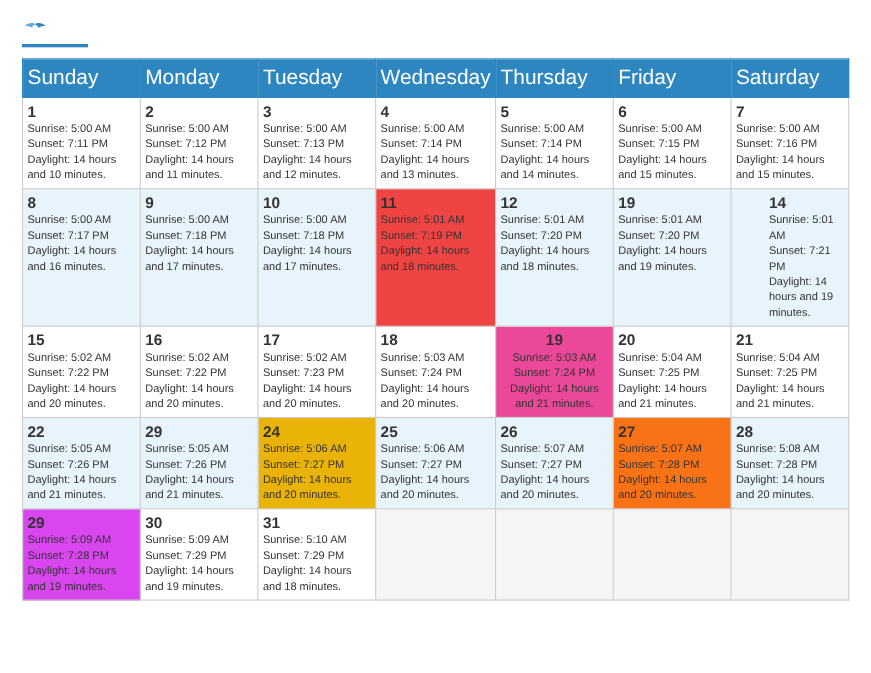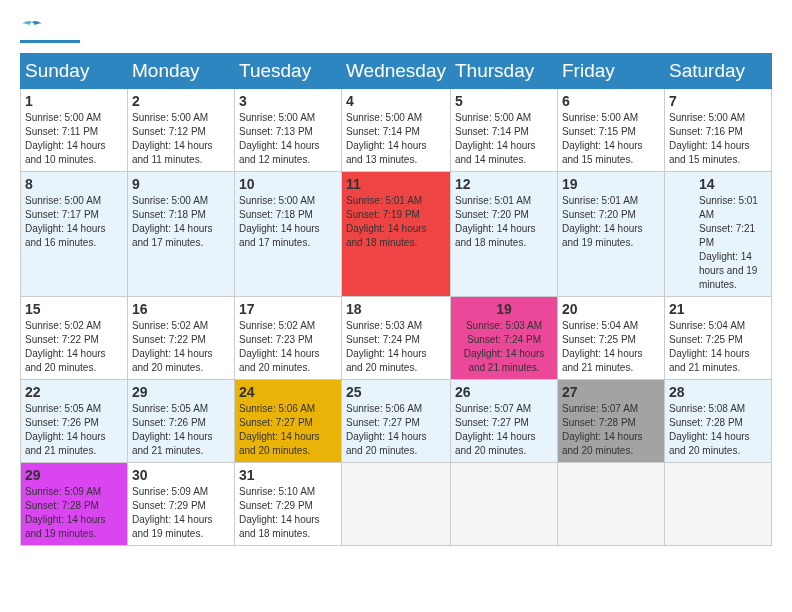--- a/index.html
+++ b/index.html
@@ -326,21 +326,21 @@
         </div>
       </td>
         <td style="background: rgb(232, 244, 252);">
         <span class="day-num">26</span>
         <div class="day-info">
           Sunrise: 5:07 AM<br>
           Sunset: 7:27 PM<br>
           Daylight: 14 hours and 20 minutes.
         </div>
       </td>
-        <td style="background: #a3a3a3;">
+        <td style="background: #f97316;">
         <span class="day-num">27</span>
         <div class="day-info">
           Sunrise: 5:07 AM<br>
           Sunset: 7:28 PM<br>
           Daylight: 14 hours and 20 minutes.
         </div>
       </td>
         <td style="background: rgb(232, 244, 252); margin-left: 44px;">
         <span class="day-num">28</span>
         <div class="day-info">

